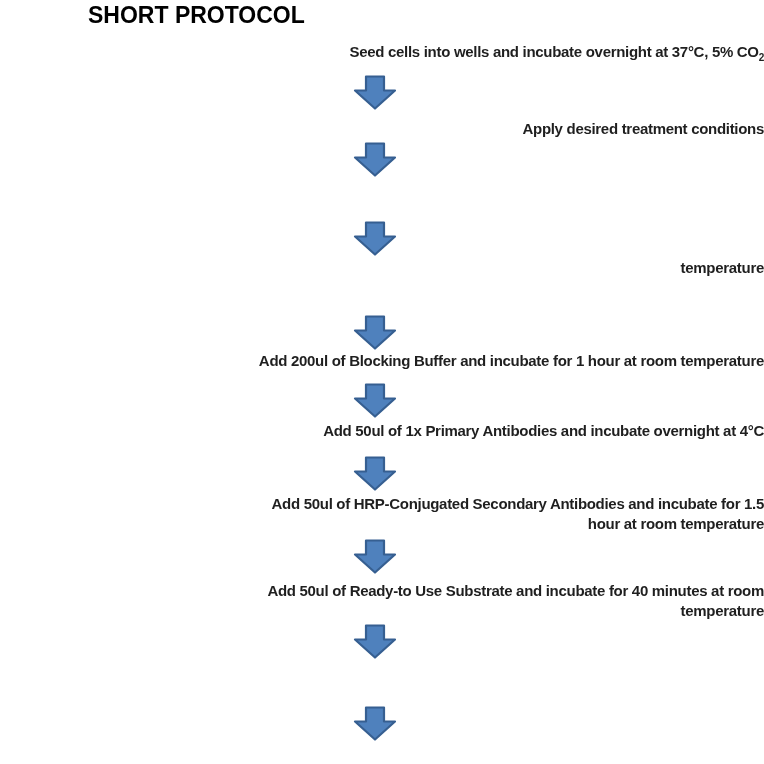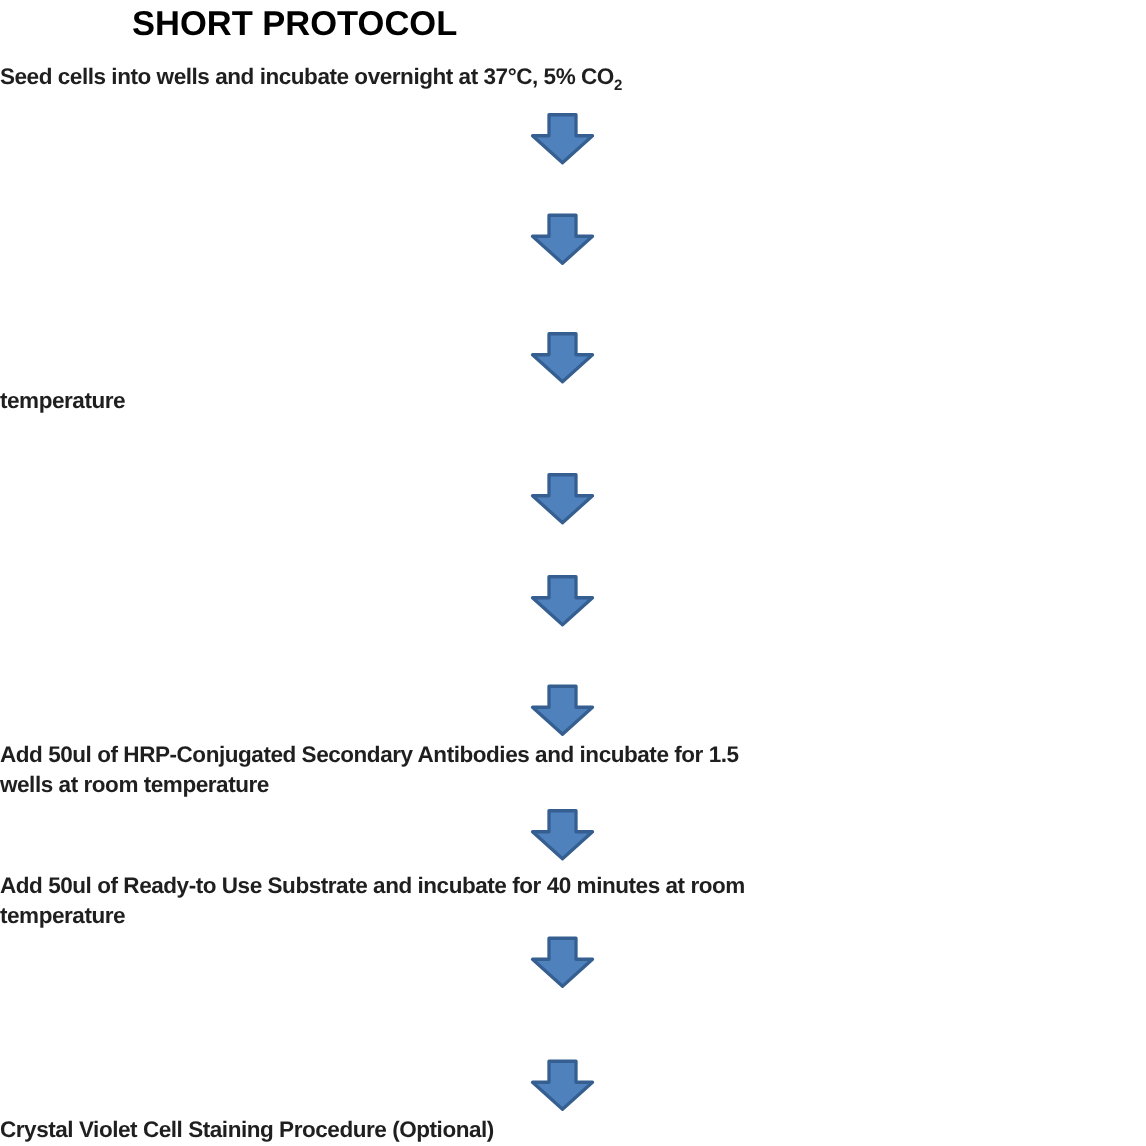--- a/index.html
+++ b/index.html
@@ -22,21 +22,21 @@
     font-size: 23px;
     font-weight: bold;
     color: #000000;
     letter-spacing: 0px;
     white-space: nowrap;
   }
   .step {
     position: absolute;
     left: 0;
     width: 764px;
-    text-align: left;
+    text-align: right;
     font-size: 15px;
     font-weight: bold;
     color: #1f1f1f;
     letter-spacing: -0.3px;
     line-height: 20px;
   }
   .step sub {
     font-size: 10px;
     line-height: 0;
   }
@@ -54,68 +54,74 @@
   <div class="title">SHORT PROTOCOL</div>
 
   <div class="step" style="top:42px">
     <div><span>Seed cells into wells and incubate overnight at 37°C, 5% CO</span><sub>2</sub></div>
   </div>
 
   <svg class="arrow" style="top:75px" width="44" height="35" viewBox="0 0 44 35">
     <path d="M13 1.5 H31 V15.5 H42 L22 33.5 L2 15.5 H13 Z" stroke-width="2.2" stroke-linejoin="round" fill="#4f81bd" stroke="#365f91"></path>
   </svg>
 
+  <div class="step" style="top:119px">
+    <div>Apply desired treatment conditions</div>
+  </div>
 
   <svg class="arrow" style="top:142px" width="44" height="35" viewBox="0 0 44 35">
     <path d="M13 1.5 H31 V15.5 H42 L22 33.5 L2 15.5 H13 Z" stroke-width="2.2" stroke-linejoin="round" fill="#4f81bd" stroke="#365f91"></path>
   </svg>
 
 
   <svg class="arrow" style="top:221px" width="44" height="35" viewBox="0 0 44 35">
     <path d="M13 1.5 H31 V15.5 H42 L22 33.5 L2 15.5 H13 Z" stroke-width="2.2" stroke-linejoin="round" fill="#4f81bd" stroke="#365f91"></path>
   </svg>
 
   <div class="step" style="top:258px">
     <div>temperature</div>
   </div>
 
   <svg class="arrow" style="top:315px" width="44" height="35" viewBox="0 0 44 35">
     <path d="M13 1.5 H31 V15.5 H42 L22 33.5 L2 15.5 H13 Z" stroke-width="2.2" stroke-linejoin="round" fill="#4f81bd" stroke="#365f91"></path>
   </svg>
 
+  <div class="step" style="top:351px">
+    <div>Add 200ul of Blocking Buffer and incubate for 1 hour at room temperature</div>
+  </div>
 
   <svg class="arrow" style="top:383px" width="44" height="35" viewBox="0 0 44 35">
     <path d="M13 1.5 H31 V15.5 H42 L22 33.5 L2 15.5 H13 Z" stroke-width="2.2" stroke-linejoin="round" fill="#4f81bd" stroke="#365f91"></path>
   </svg>
 
+  <div class="step" style="top:421px">
+    <div>Add 50ul of 1x Primary Antibodies and incubate overnight at 4°C</div>
+  </div>
 
   <svg class="arrow" style="top:456px" width="44" height="35" viewBox="0 0 44 35">
     <path d="M13 1.5 H31 V15.5 H42 L22 33.5 L2 15.5 H13 Z" stroke-width="2.2" stroke-linejoin="round" fill="#4f81bd" stroke="#365f91"></path>
   </svg>
 
   <div class="step" style="top:494px">
     <div>Add 50ul of HRP-Conjugated Secondary Antibodies and incubate for 1.5</div>
-    <div>wells at room temperature</div>
+    <div>hour at room temperature</div>
   </div>
 
   <svg class="arrow" style="top:539px" width="44" height="35" viewBox="0 0 44 35">
     <path d="M13 1.5 H31 V15.5 H42 L22 33.5 L2 15.5 H13 Z" stroke-width="2.2" stroke-linejoin="round" fill="#4f81bd" stroke="#365f91"></path>
   </svg>
 
   <div class="step" style="top:581px">
     <div>Add 50ul of Ready-to Use Substrate and incubate for 40 minutes at room</div>
     <div>temperature</div>
   </div>
 
   <svg class="arrow" style="top:624px" width="44" height="35" viewBox="0 0 44 35">
     <path d="M13 1.5 H31 V15.5 H42 L22 33.5 L2 15.5 H13 Z" stroke-width="2.2" stroke-linejoin="round" fill="#4f81bd" stroke="#365f91"></path>
   </svg>
 
 
   <svg class="arrow" style="top:706px" width="44" height="35" viewBox="0 0 44 35">
     <path d="M13 1.5 H31 V15.5 H42 L22 33.5 L2 15.5 H13 Z" stroke-width="2.2" stroke-linejoin="round" fill="#4f81bd" stroke="#365f91"></path>
   </svg>
 
-  <div class="step" style="top:744px">
-    <div>Crystal Violet Cell Staining Procedure (Optional)</div>
-  </div>
 
 </div>
 
 </body></html>

